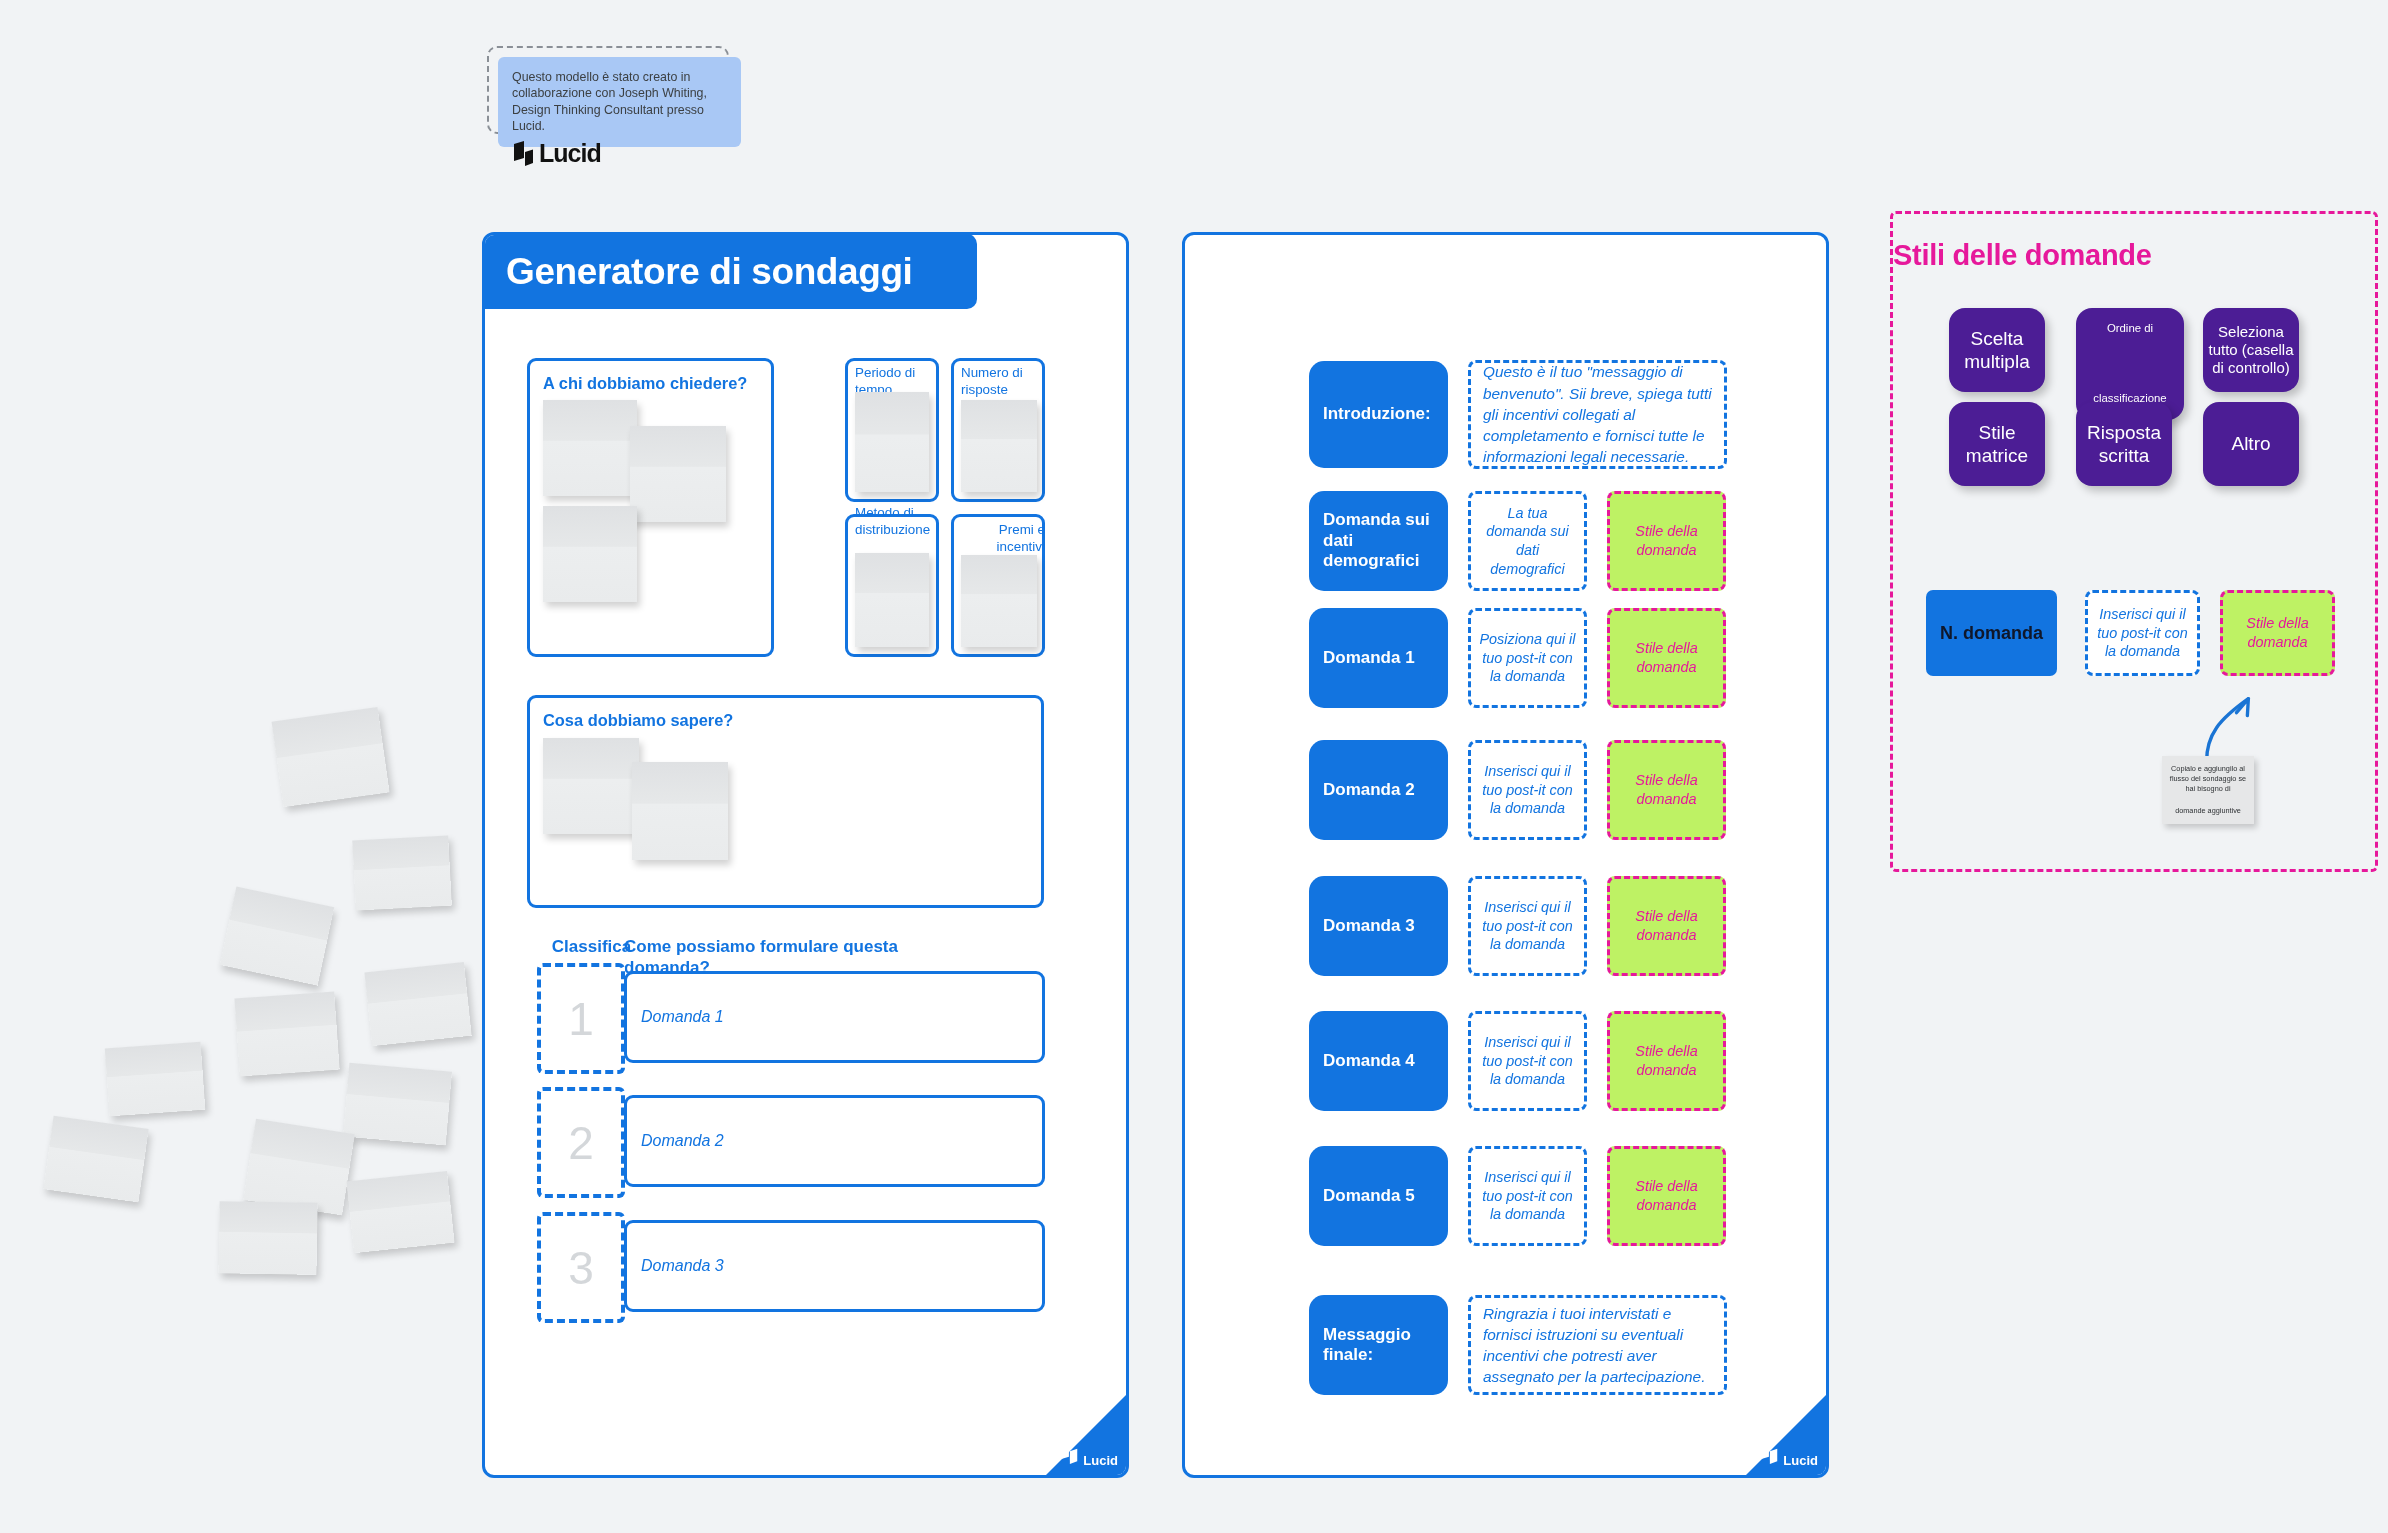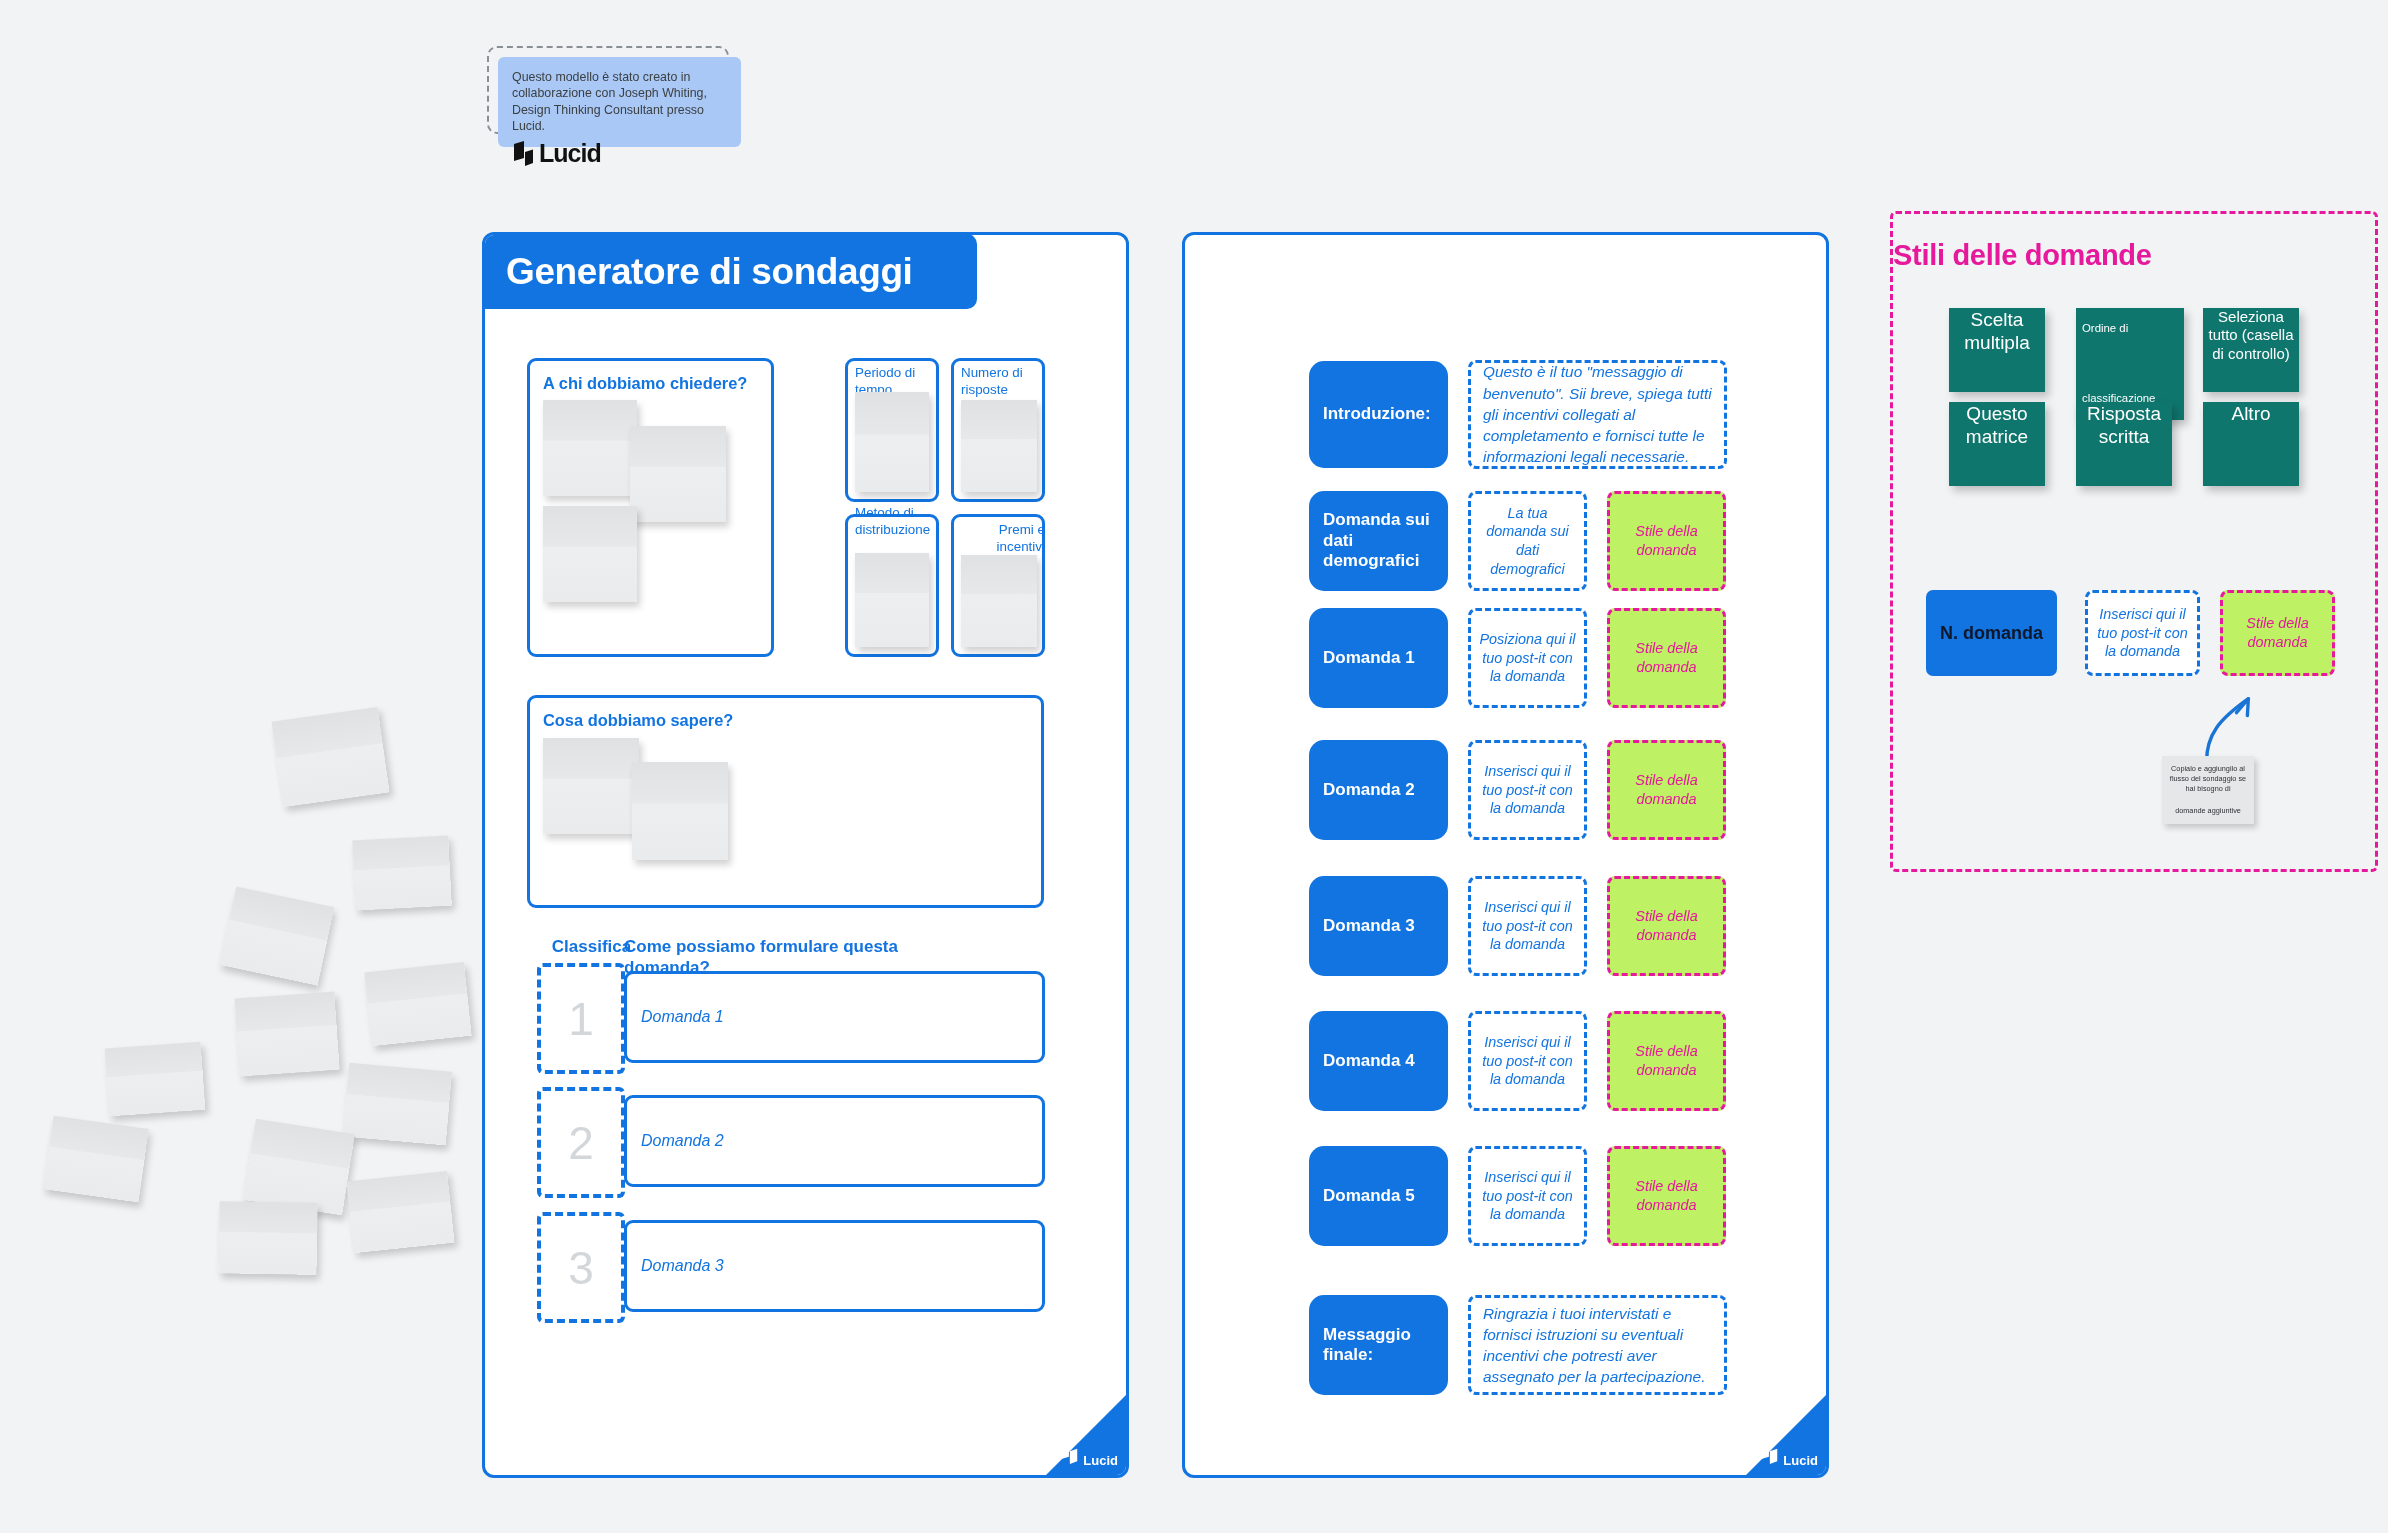--- a/index.html
+++ b/index.html
@@ -120,23 +120,23 @@
   
   #styles-panel{
     position:absolute;left:1890px;top:211px;width:488px;height:661px;
     border:3px dashed #e6189b;border-radius:6px;box-sizing:border-box;
   }
   #styles-title{
     position:absolute;left:1893px;top:239px;
     color:#e6189b;font-weight:700;font-size:29px;letter-spacing:-0.3px;
   }
   .pink-note{
-    position:absolute;background:#0f766e;
+    position:absolute;background:#4c1d95;
     box-shadow:4px 5px 8px rgba(0,0,0,.22);
-    display:flex;align-items:flex-start;justify-content:center;text-align:center;
+    display:flex;align-items:center;justify-content:center;text-align:center;border-radius:16px;
   }
   .pink-note span{color:#fff;font-size:19px;line-height:1.22;}
   .pink-note.split{flex-direction:column;justify-content:space-between;padding:14px 6px;}
   .pink-note.split span{font-size:11.4px;}
 
   
   .legend-blue{
     position:absolute;background:#1274e0;border-radius:7px;
     display:flex;align-items:center;justify-content:center;
   }
@@ -340,21 +340,21 @@
   </div>
   <div class="pink-note split" style="left:2076px;top:308px;width:96px;height:84px;">
     <span>Ordine di</span>
     <span>classificazione</span>
   </div>
   <div class="pink-note" style="left:2203px;top:308px;width:96px;height:84px;">
     <span style="font-size:15px;">Seleziona tutto (casella di controllo)</span>
   </div>
 
   <div class="pink-note" style="left:1949px;top:402px;width:96px;height:84px;">
-    <span>Questo matrice</span>
+    <span>Stile matrice</span>
   </div>
   <div class="pink-note" style="left:2076px;top:402px;width:96px;height:84px;">
     <span>Risposta scritta</span>
   </div>
   <div class="pink-note" style="left:2203px;top:402px;width:96px;height:84px;">
     <span>Altro</span>
   </div>
 
   <div class="legend-blue" style="left:1926px;top:590px;width:131px;height:86px;">
     <span>N. domanda</span>

